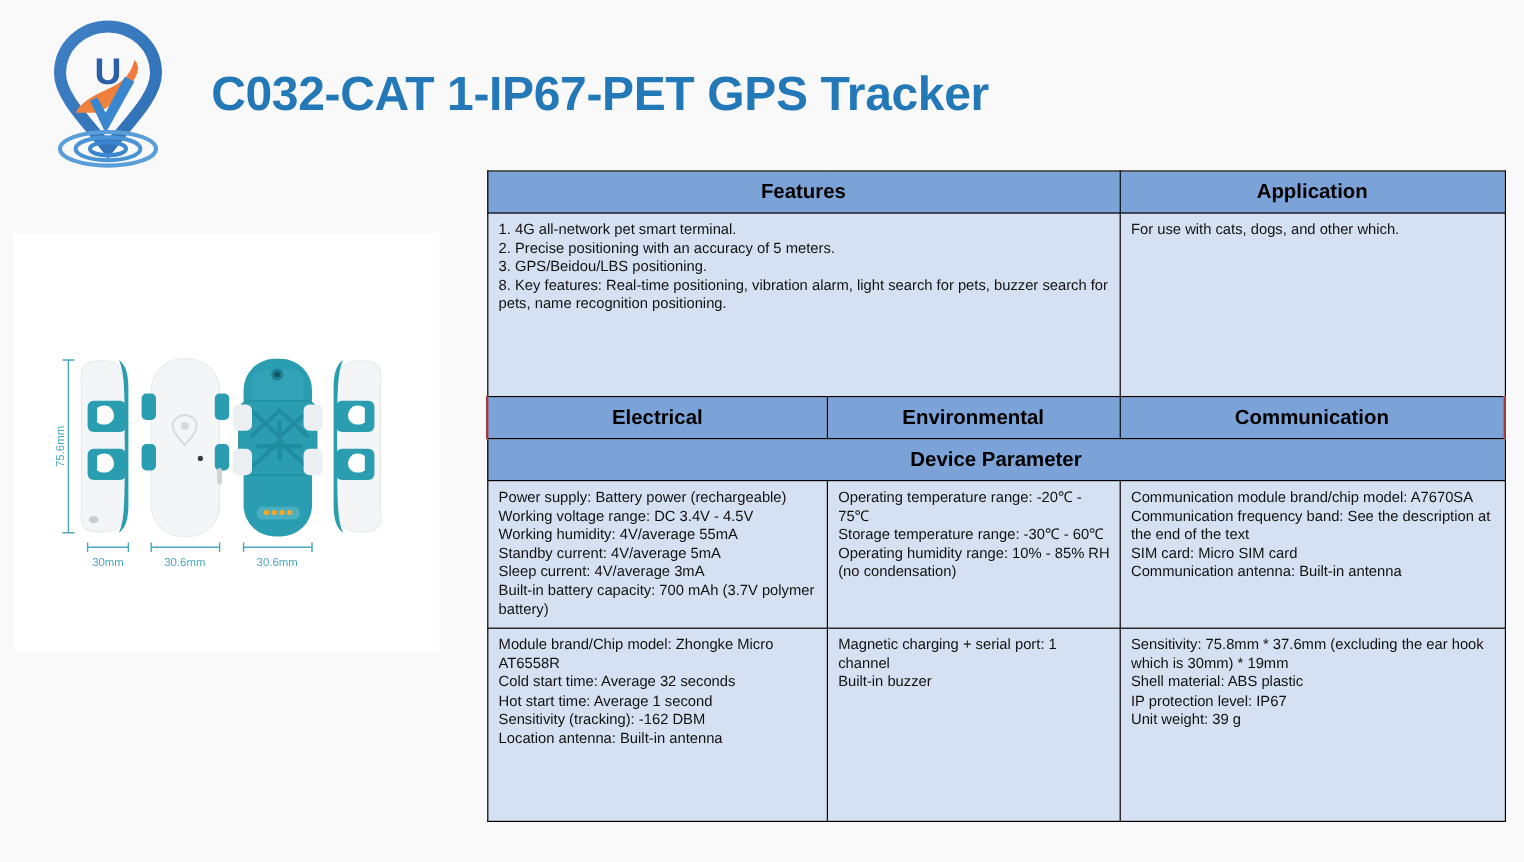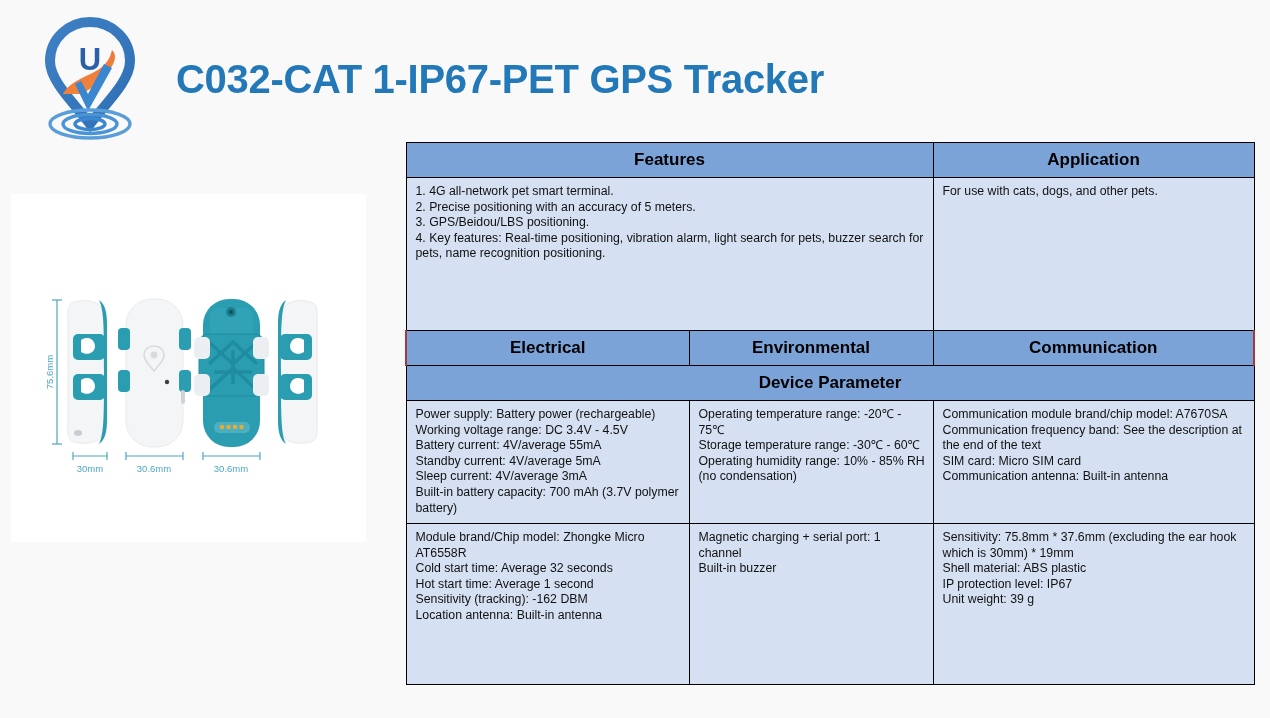--- a/index.html
+++ b/index.html
@@ -231,42 +231,42 @@
     <tr>
       <td class="hdr" colspan="2">Features</td>
       <td class="hdr">Application</td>
     </tr>
 
     <tr>
       <td class="body-cell" colspan="2" style="height:140px">
           <p>1. 4G all-network pet smart terminal.</p>
           <p>2. Precise positioning with an accuracy of 5 meters.</p>
           <p>3. GPS/Beidou/LBS positioning.</p>
-          <p>4. Key features: Real-time positioning, vibration alarm, light search for pets, buzzer search for pets, name recognition positioning.</p>
-        </td>
-      <td class="body-cell">
-          <p>For use with cats, dogs, and other pets.</p>
+          <p>8. Key features: Real-time positioning, vibration alarm, light search for pets, buzzer search for pets, name recognition positioning.</p>
+        </td>
+      <td class="body-cell">
+          <p>For use with cats, dogs, and other which.</p>
         </td>
     </tr>
 
     <tr>
       <td class="hdr hdr-accent-l">Electrical</td>
       <td class="hdr">Environmental</td>
       <td class="hdr hdr-accent-r">Communication</td>
     </tr>
 
     <tr>
       <td class="hdr" colspan="3">Device Parameter</td>
     </tr>
 
     <tr>
       <td class="body-cell" style="height:110px">
           <p>Power supply: Battery power (rechargeable)</p>
           <p>Working voltage range: DC 3.4V - 4.5V</p>
-          <p>Battery current: 4V/average 55mA</p>
+          <p>Working humidity: 4V/average 55mA</p>
           <p>Standby current: 4V/average 5mA</p>
           <p>Sleep current: 4V/average 3mA</p>
           <p>Built-in battery capacity: 700 mAh (3.7V polymer battery)</p>
         </td>
       <td class="body-cell">
           <p>Operating temperature range: -20℃ - 75℃</p>
           <p>Storage temperature range: -30℃ - 60℃</p>
           <p>Operating humidity range: 10% - 85% RH (no condensation)</p>
         </td>
       <td class="body-cell">

